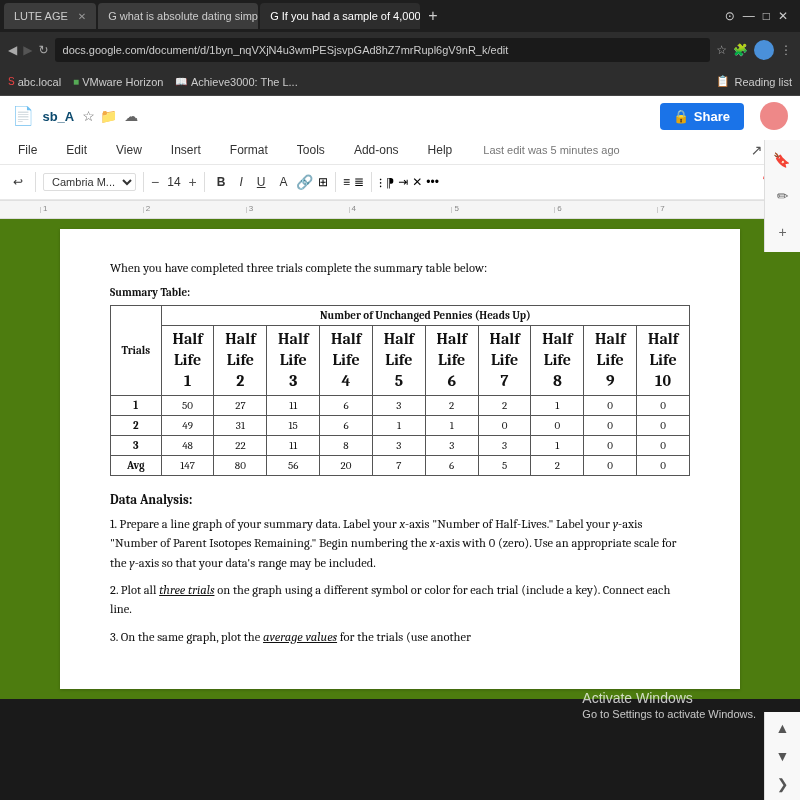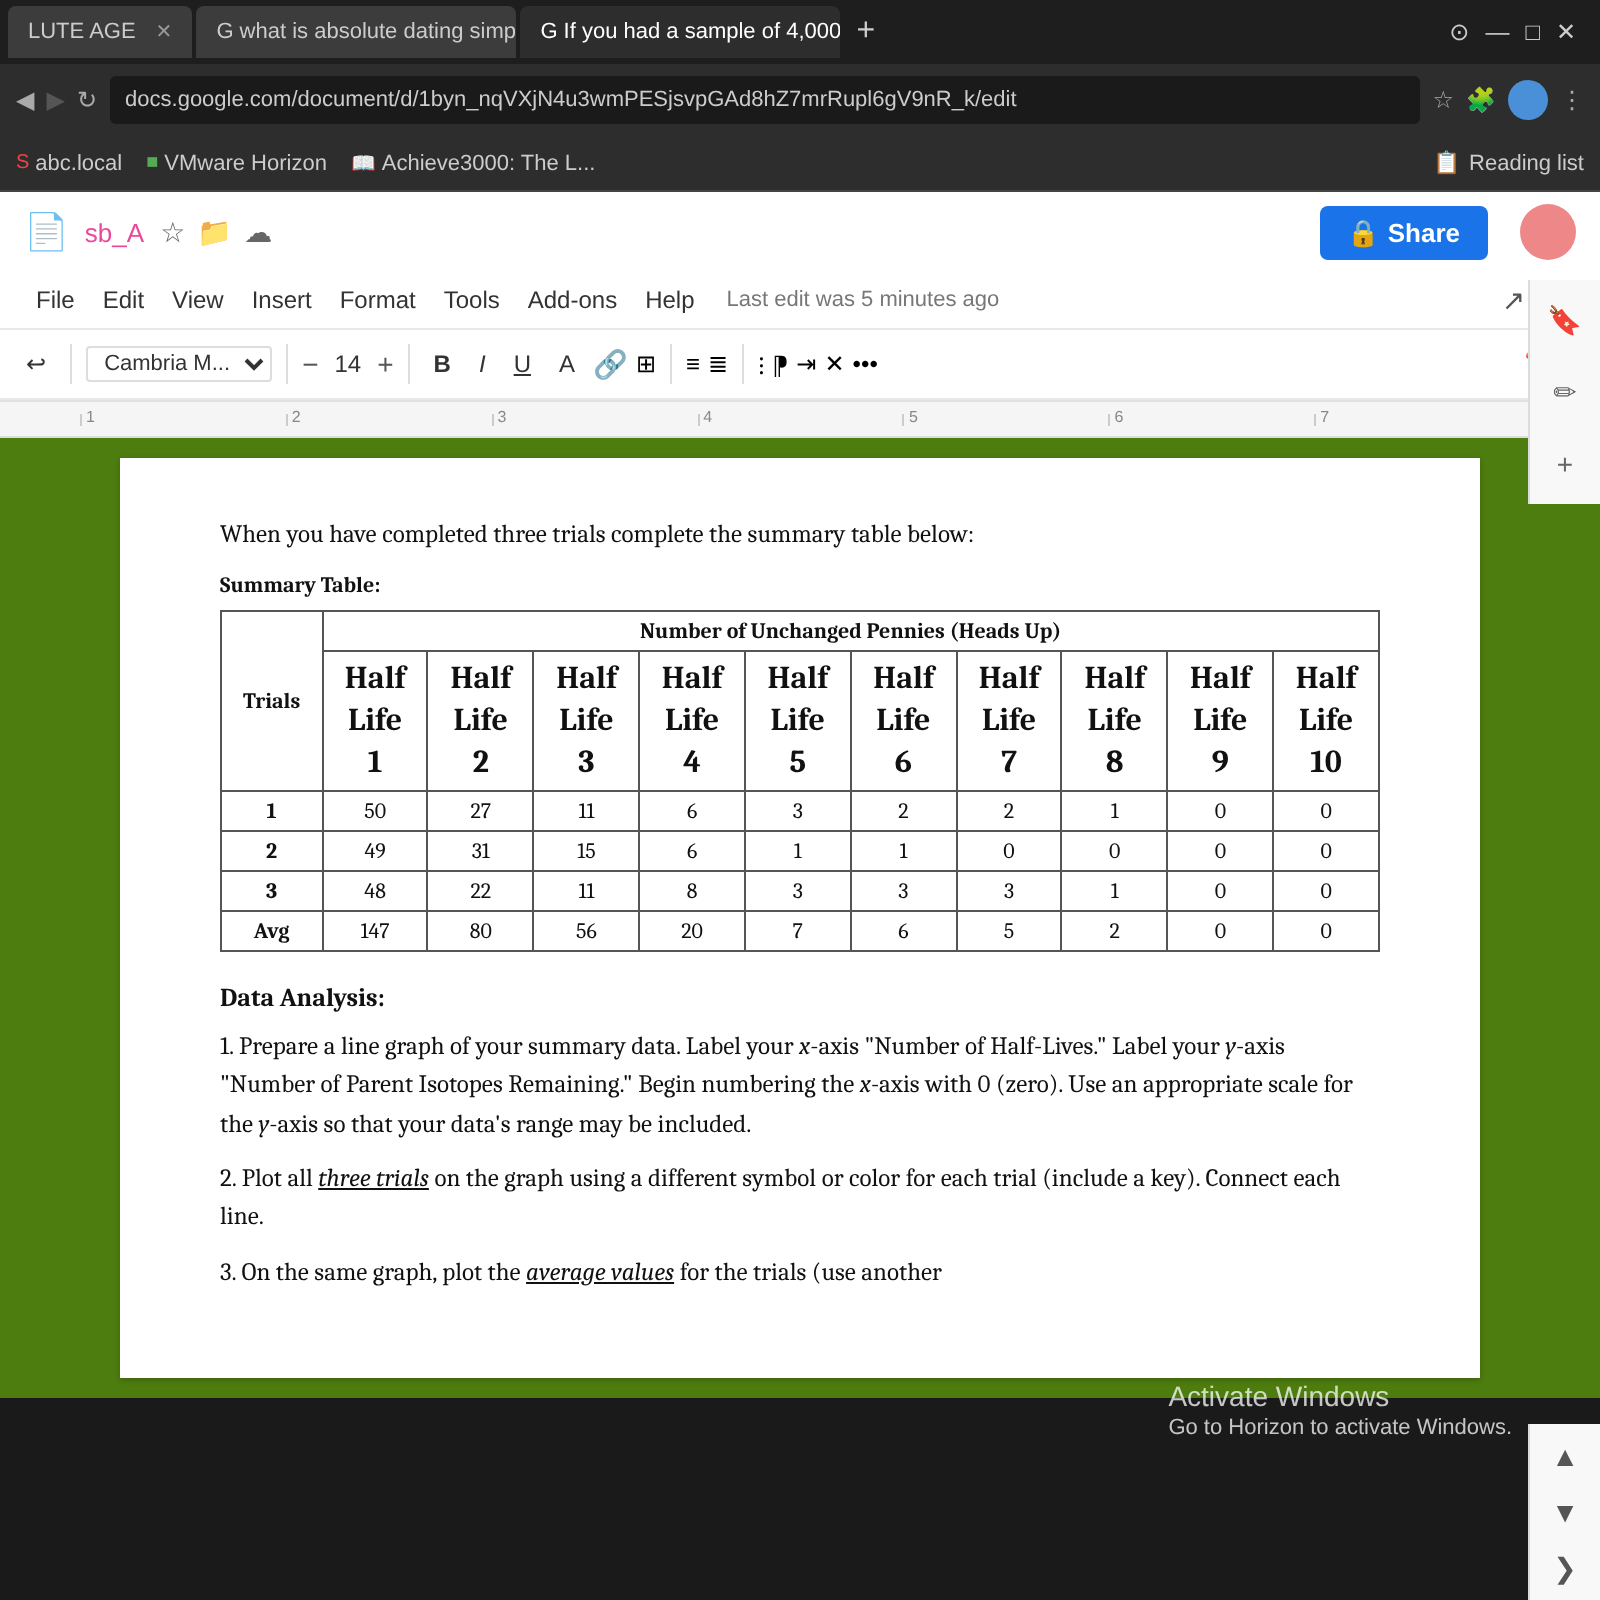--- a/index.html
+++ b/index.html
@@ -124,36 +124,36 @@
       display: flex;
       align-items: center;
       padding: 4px 12px;
       gap: 8px;
       height: 40px;
       background: #fff;
     }
 
     .docs-title {
       font-size: 13px;
-      color: #ec4899;
-      font-weight: normal;
+      color: #0c4a6e;
+      font-weight: bold;
     }
     .docs-icons {
       display: flex;
       gap: 6px;
       align-items: center;
       color: #666;
       font-size: 14px;
     }
 
     .docs-menu-bar {
       display: flex;
       align-items: center;
       padding: 0 12px;
-      gap: 2px;
+      gap: 17px;
       height: 28px;
       background: #fff;
     }
     .docs-menu-item {
       font-size: 12px;
       color: #333;
       padding: 3px 6px;
       cursor: pointer;
       border-radius: 2px;
     }
@@ -622,20 +622,20 @@
 </div>
 
 <div class="right-sidebar">
   <div class="sidebar-icon">🔖</div>
   <div class="sidebar-icon">✏</div>
   <div class="sidebar-icon">+</div>
 </div>
 
 <div class="activate-overlay">
   <div class="title">Activate Windows</div>
-  <div class="subtitle">Go to Horizon to activate Windows.</div>
+  <div class="subtitle">Go to Settings to activate Windows.</div>
 </div>
 
 <div class="bottom-nav">
   <div class="bottom-nav-btn">▲</div>
   <div class="bottom-nav-btn">▼</div>
   <div class="bottom-nav-btn">❯</div>
 </div>
 
 </body></html>

